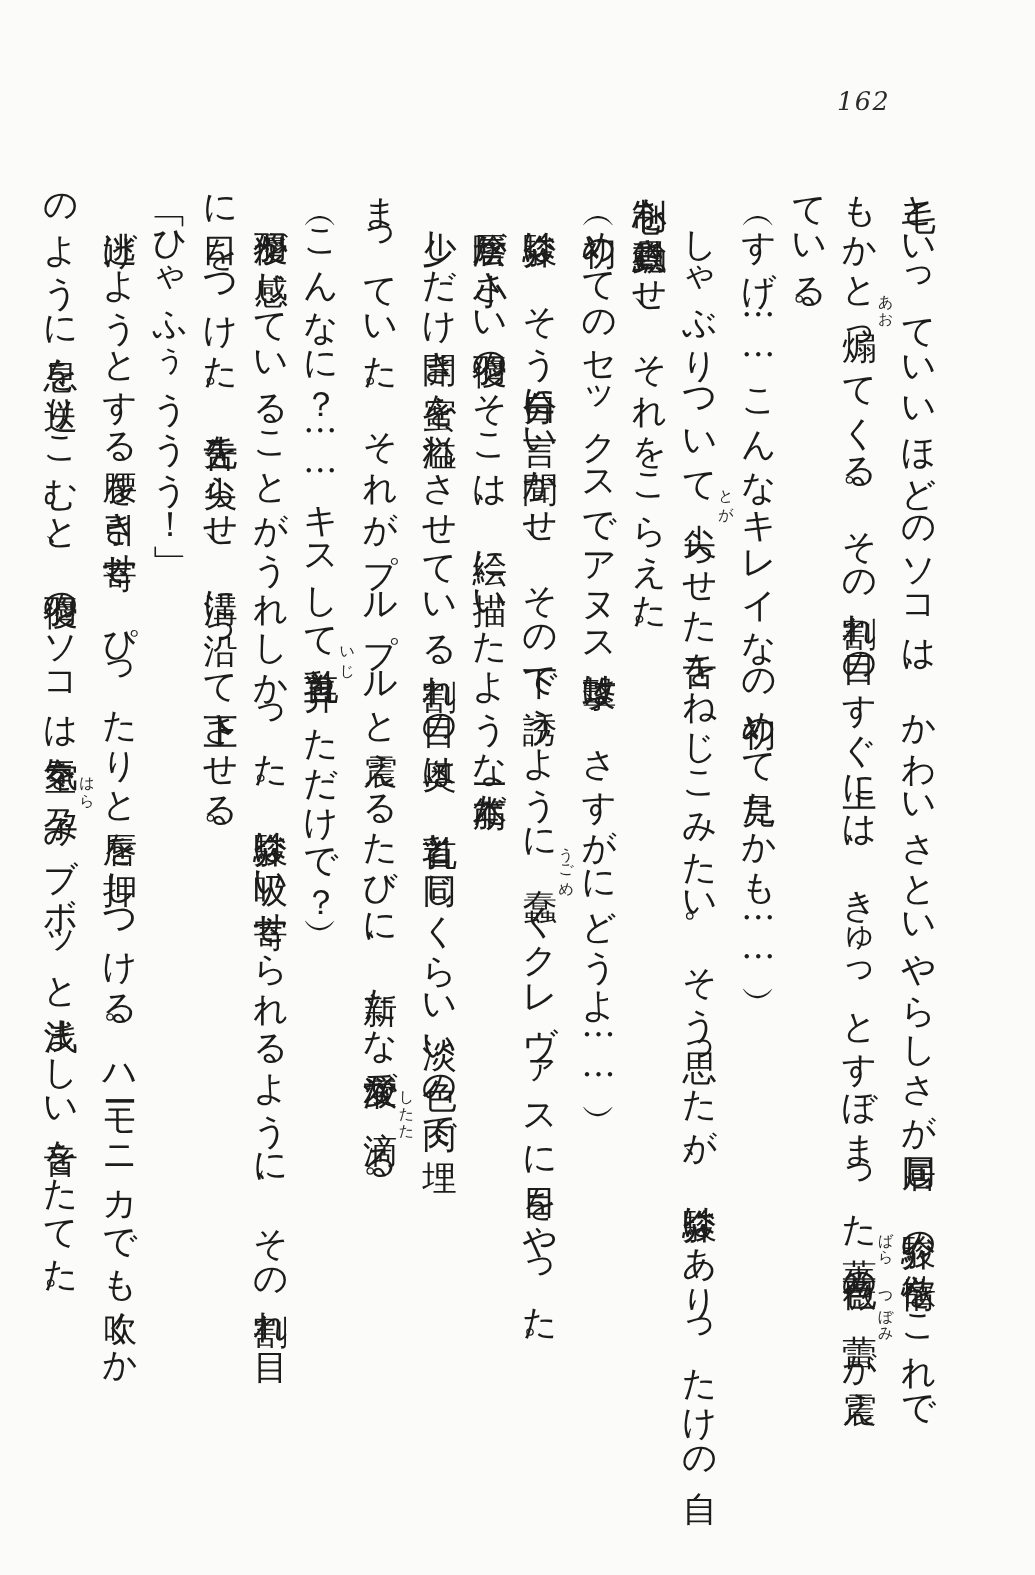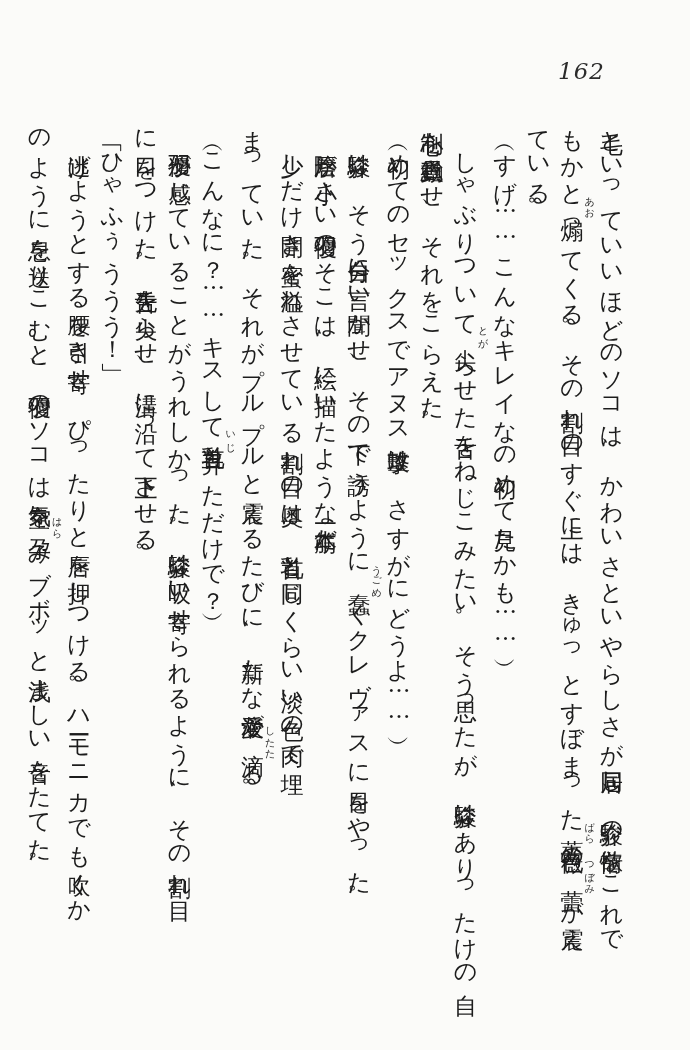--- a/index.html
+++ b/index.html
@@ -15,21 +15,21 @@
     position: relative;
     width: 690px;
     height: 1050px;
     background: #fbfbf9;
     overflow: hidden;
   }
   .page-number {
     position: absolute;
     top: 58px;
     left: 558px;
-    font-size: 23px;
+    font-size: 17px;
     font-style: italic;
     letter-spacing: 1px;
     color: #2b2b2b;
   }
   .text-block {
     position: absolute;
     top: 114px;
     right: 62px;
     height: 900px;
     writing-mode: vertical-rl;

